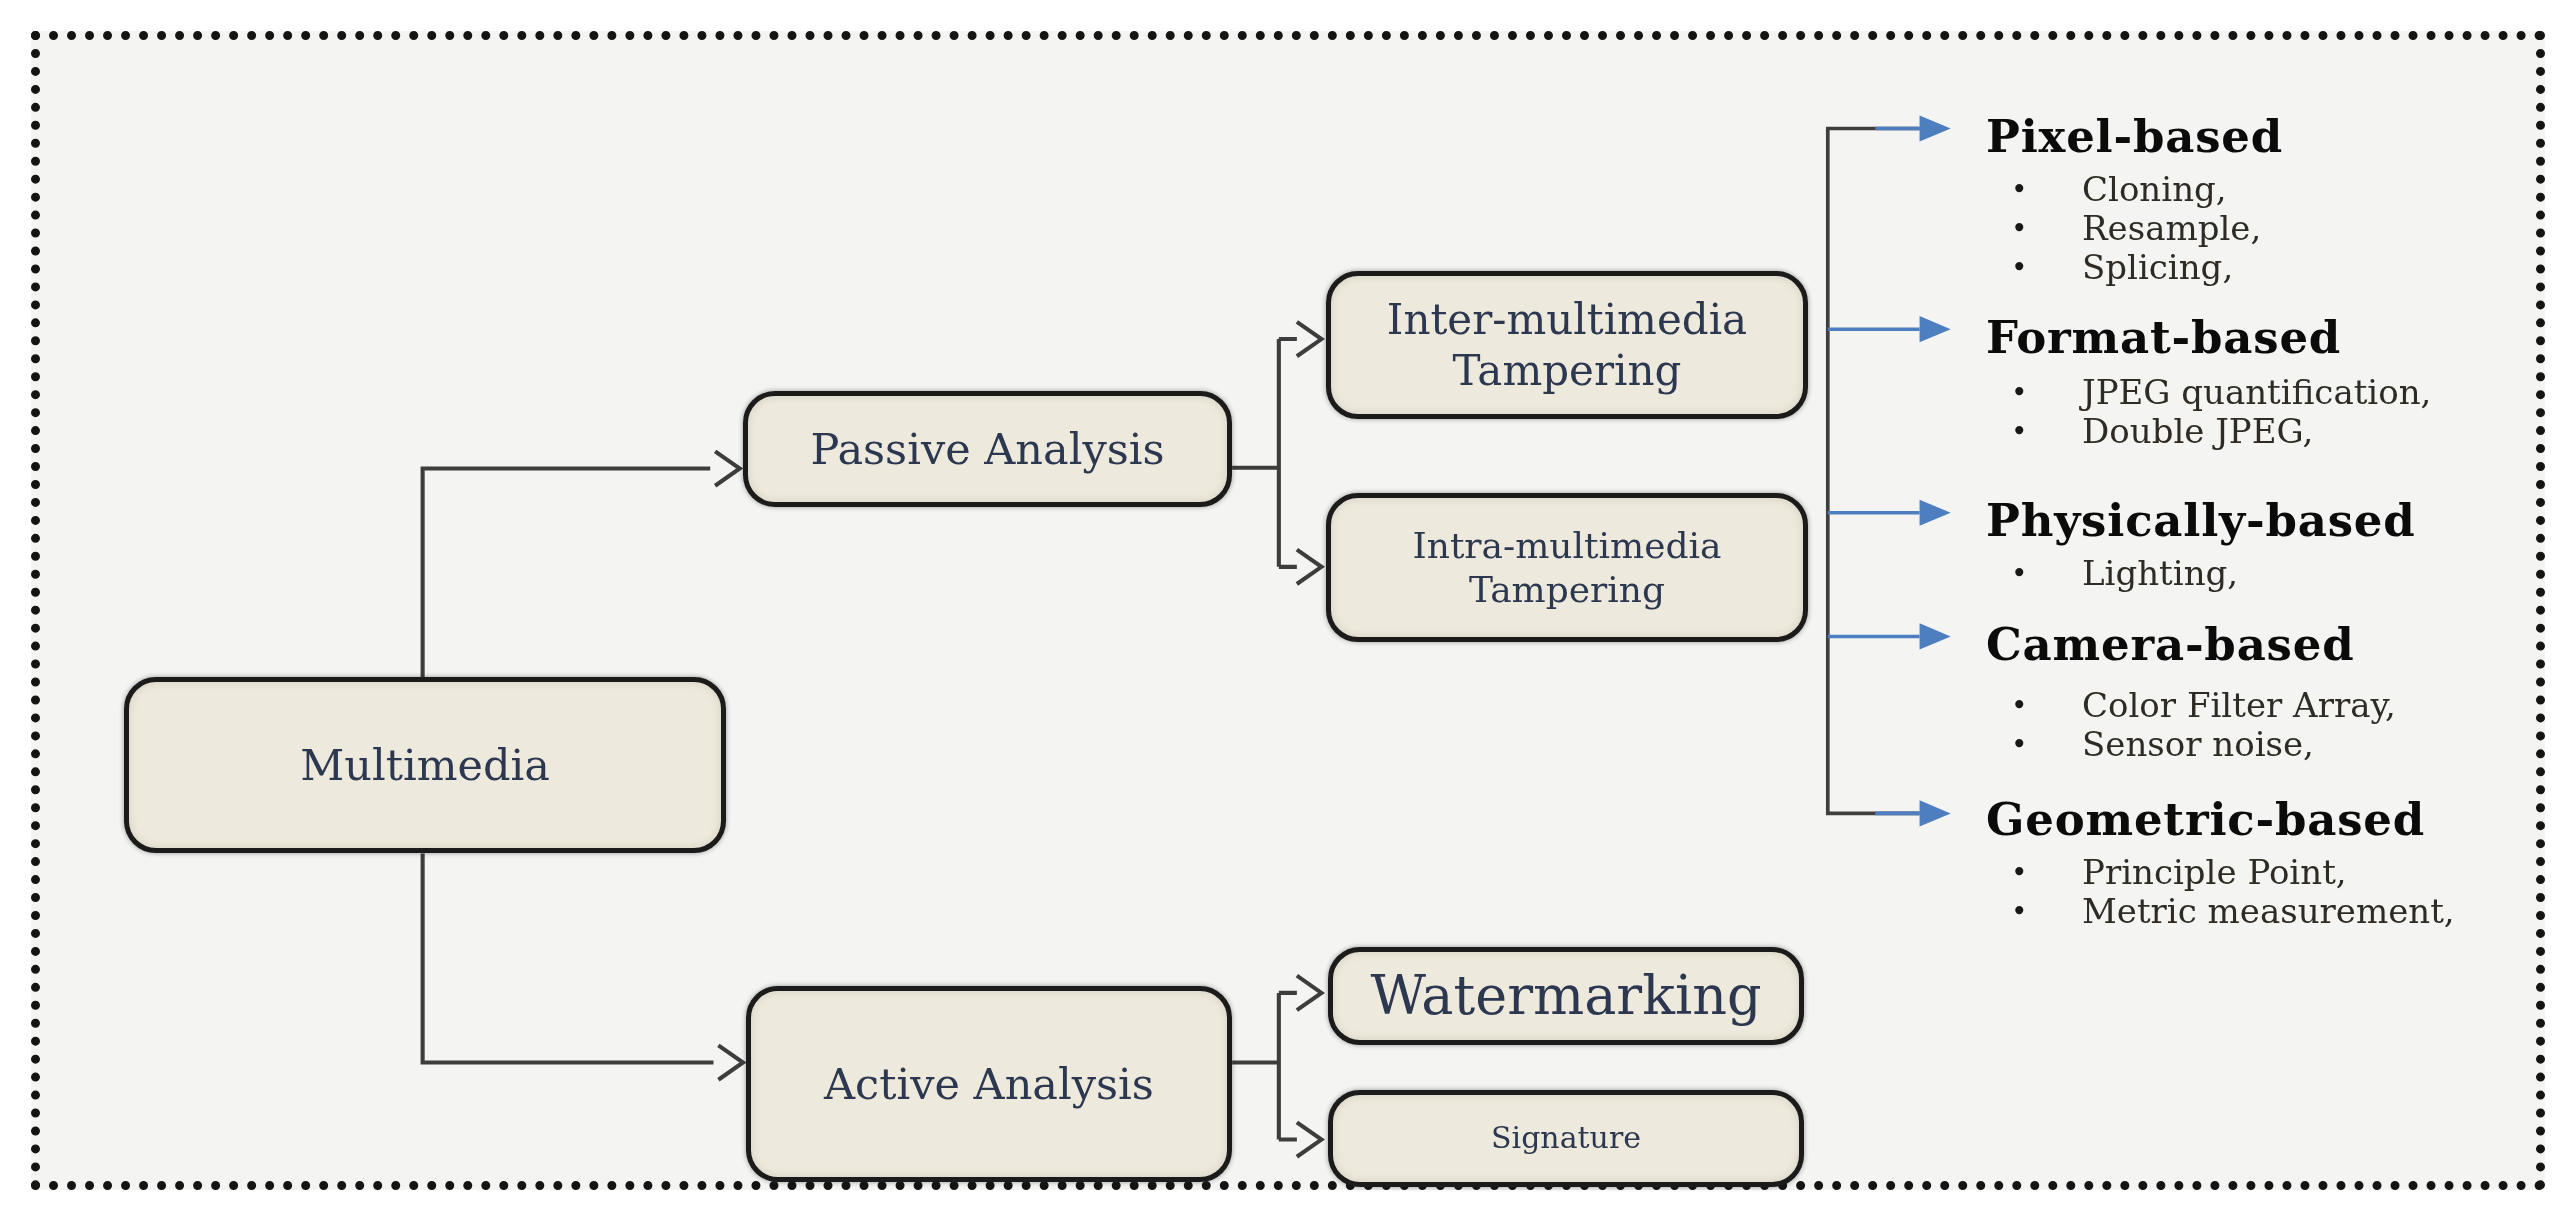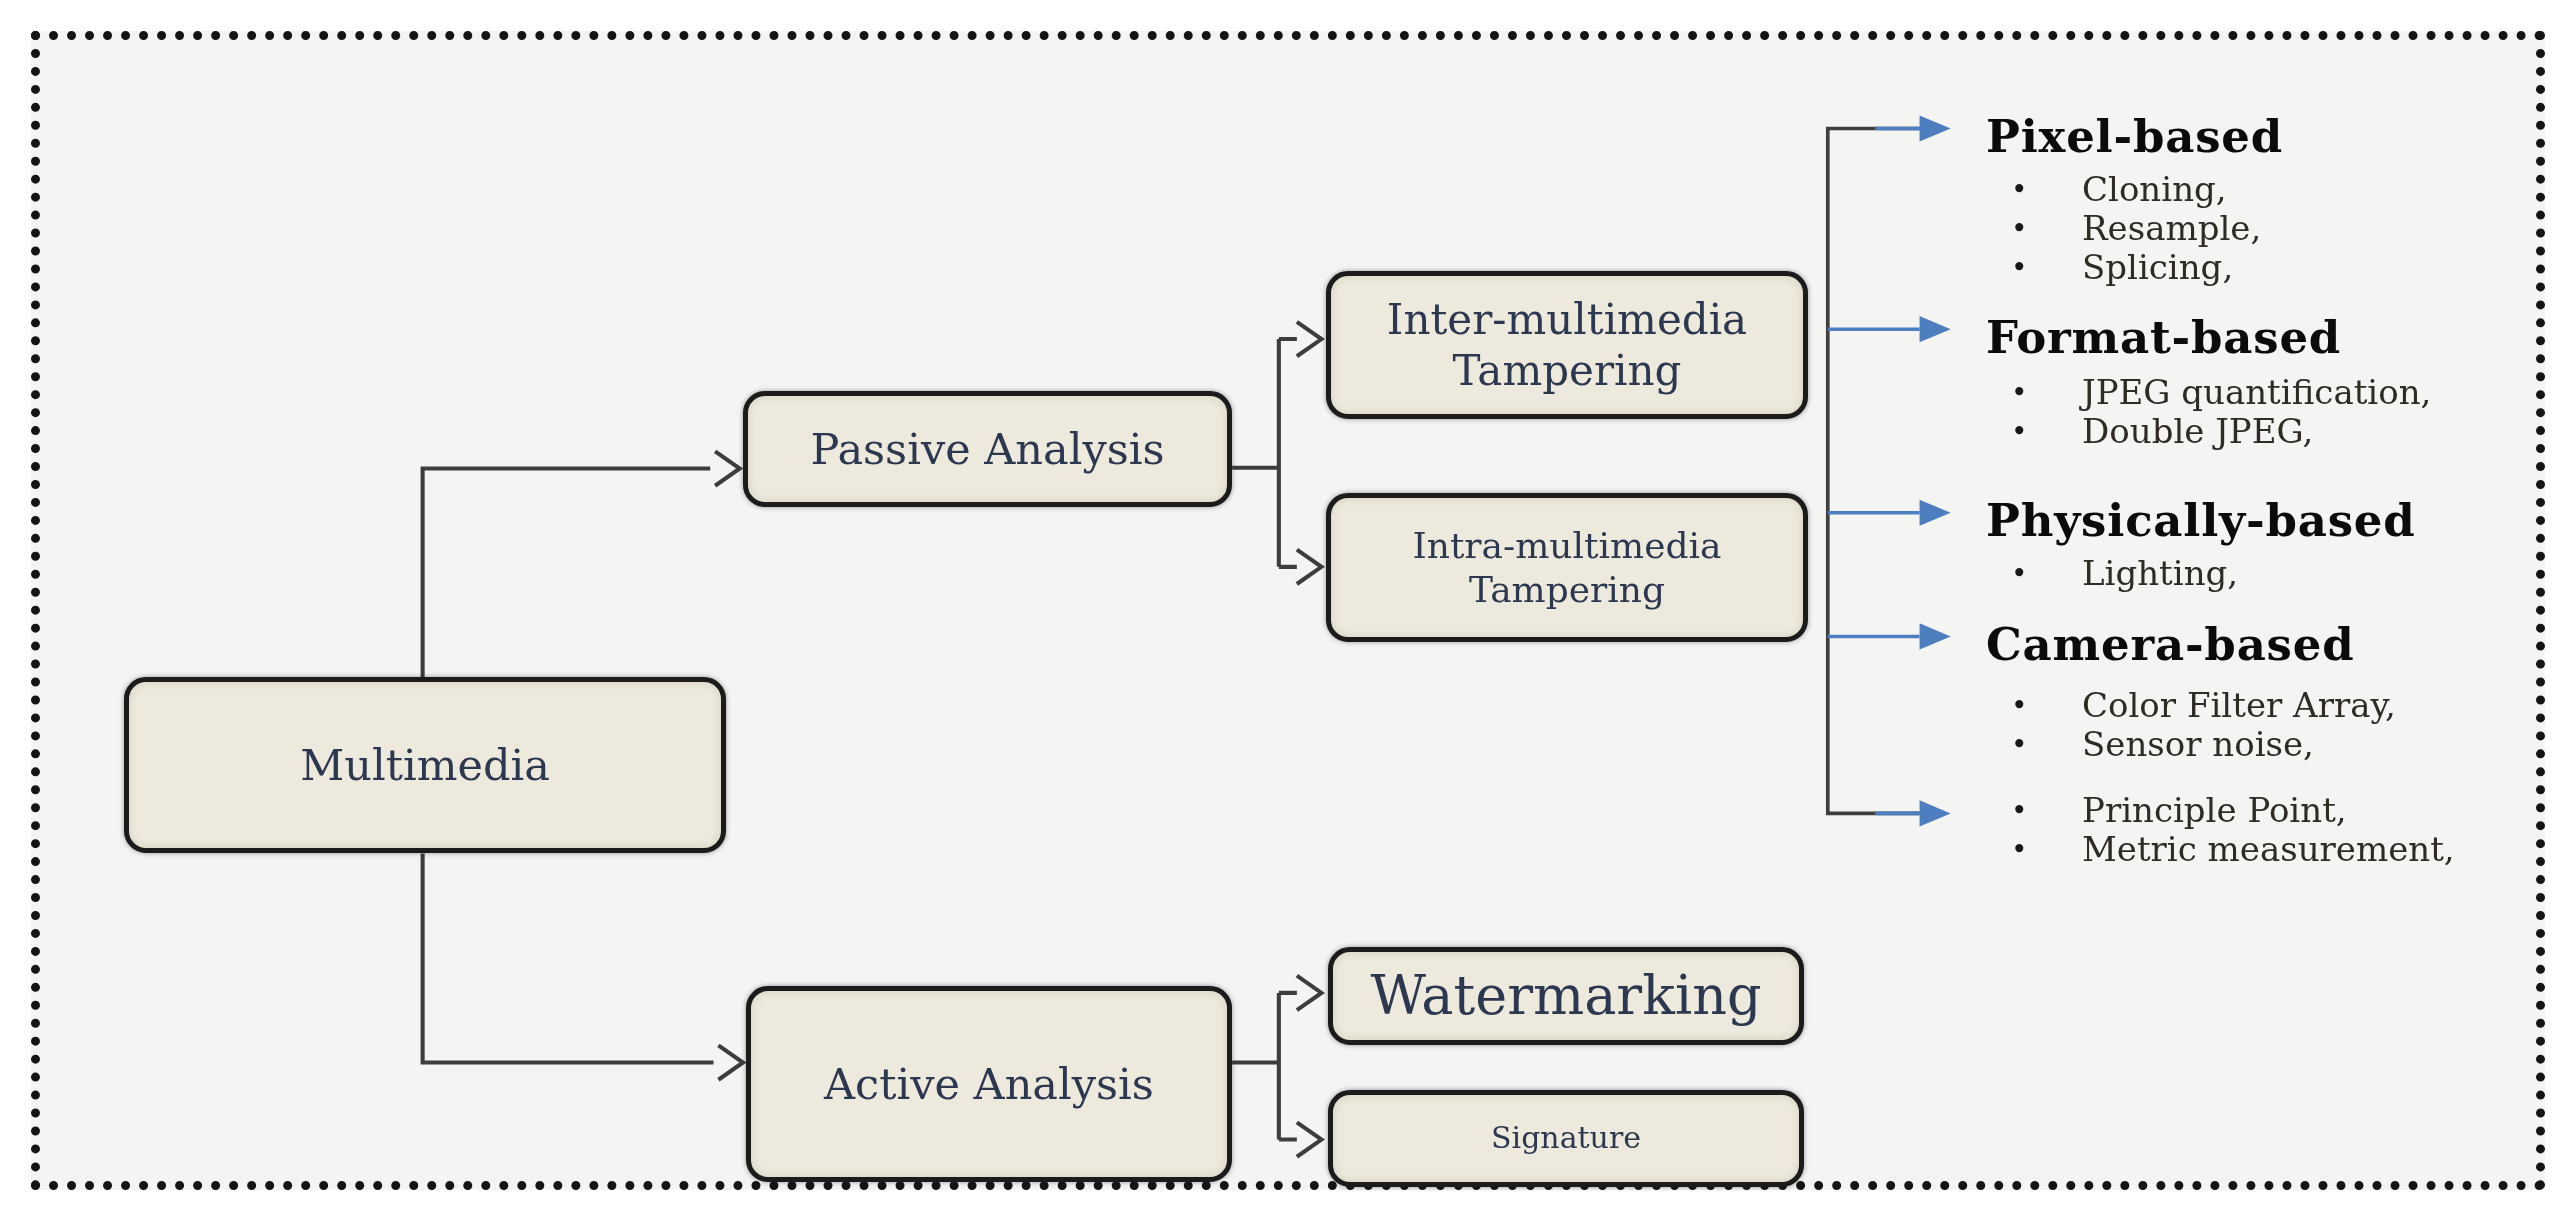--- a/index.html
+++ b/index.html
@@ -23,21 +23,21 @@
     position: absolute;
     left: 0; top: 0;
     width: 2576px; height: 1220px;
     pointer-events: none;
   }
   .node {
     position: absolute;
     box-sizing: border-box;
     background: #ede9dc;
     border: 5.7px solid #1b1b1b;
-    border-radius: 22px;
+    border-radius: 32px;
     box-shadow: 0 0 4.9px rgba(30,30,30,.45), inset 0 0 8.2px rgba(140,130,105,.25);
     display: flex;
     flex-direction: column;
     align-items: center;
     justify-content: center;
     text-align: center;
     color: #2c3750;
     font-size: 43px;
     line-height: 1.22;
   }
@@ -174,20 +174,21 @@
 
     <div class="cat c-3">
       <h3>Camera-based</h3>
       <ul>
         <li><span class="dot">•</span><span>Color Filter Array,</span></li>
         <li><span class="dot">•</span><span>Sensor noise,</span></li>
       </ul>
     </div>
 
     <div class="cat c-4">
+      <h3>Geometric-based</h3>
       <ul>
         <li><span class="dot">•</span><span>Principle Point,</span></li>
         <li><span class="dot">•</span><span>Metric measurement,</span></li>
       </ul>
     </div>
 
   </div>
 </div>
 
 

